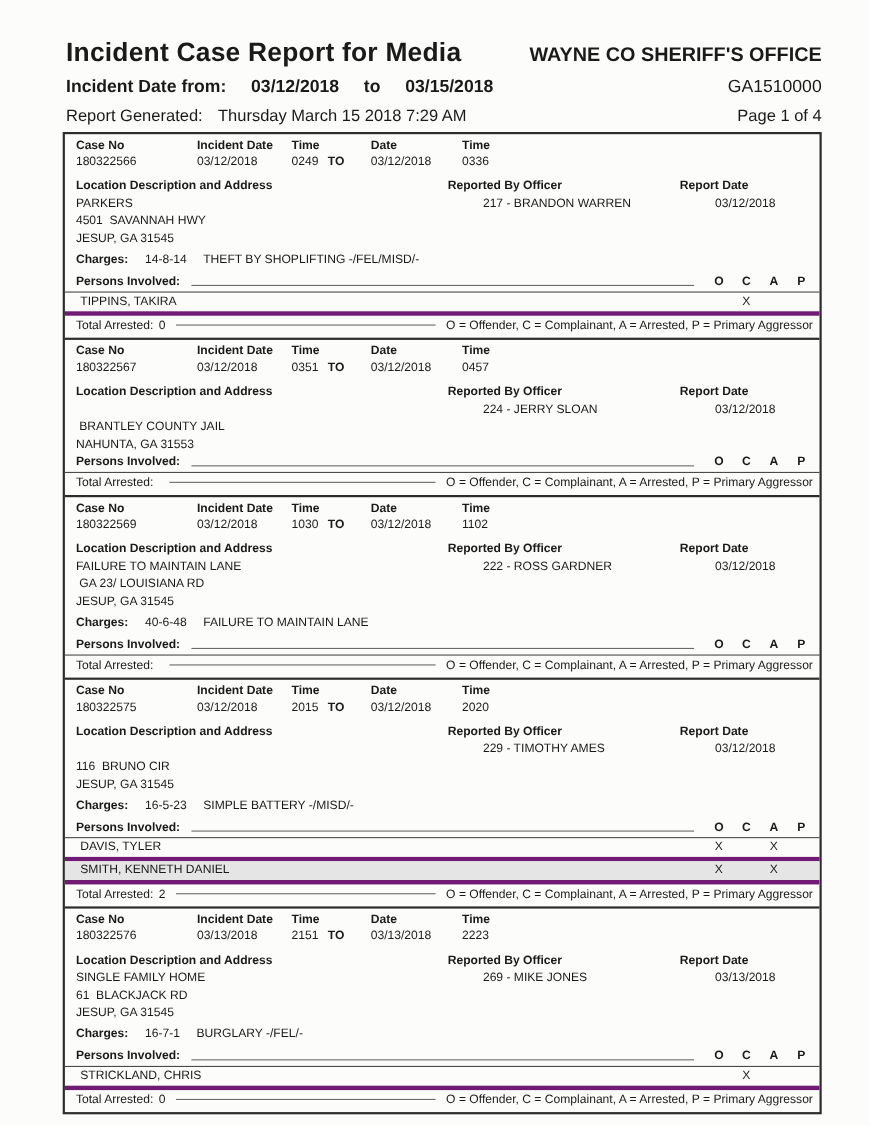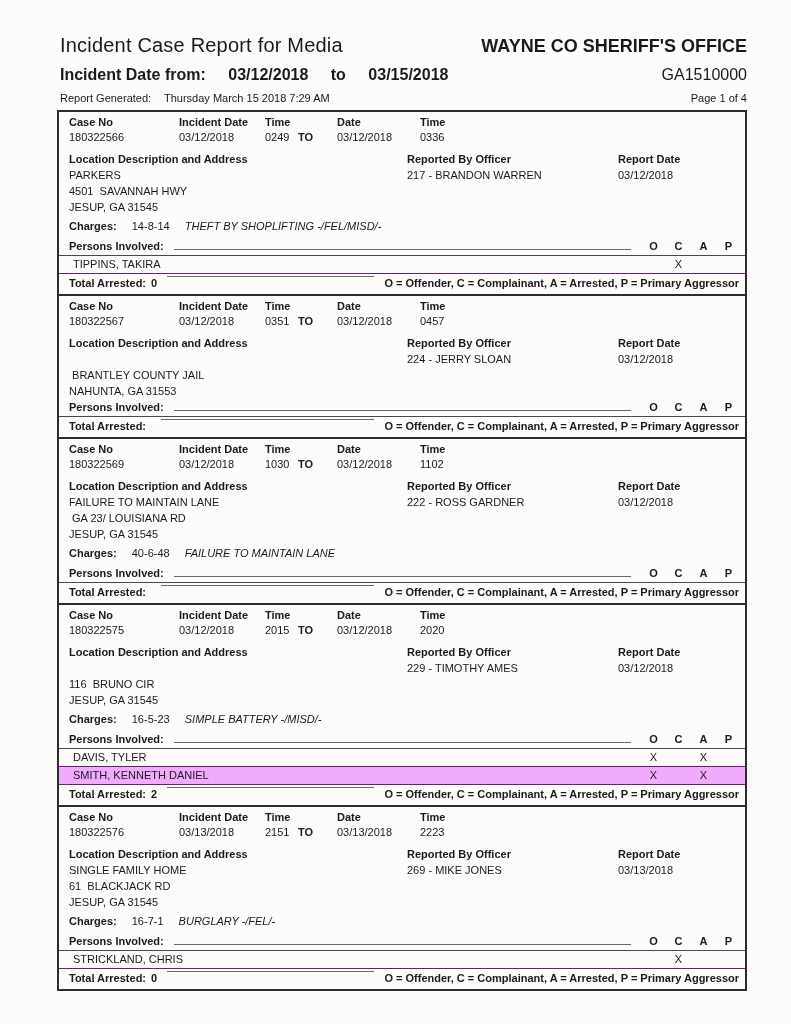--- a/index.html
+++ b/index.html
@@ -10,26 +10,26 @@
     color: #1a1a1a;
     position: relative;
     overflow: hidden;
     background: #fcfcfa;
   }
   .page { padding: 34px 44px 0 57px; }
   .b { font-weight: bold; }
 
   
   .hdr-row1 { display: flex; justify-content: space-between; align-items: baseline; }
-  .title { font-size: 20px; font-weight: normal; letter-spacing: 0.2px; padding-left: 3px; }
+  .title { font-size: 24px; font-weight: bold; letter-spacing: 0.2px; padding-left: 3px; }
   .office { font-size: 18px; font-weight: bold; }
   .hdr-row2 { display: flex; justify-content: space-between; align-items: baseline; margin-top: 9px; font-size: 16px; padding-left: 3px; }
   .hdr-row2 .seg { margin-right: 18px; }
   .agency { font-weight: normal; }
-  .hdr-row3 { display: flex; justify-content: space-between; align-items: baseline; margin-top: 8px; font-size: 11px; padding-left: 3px; margin-bottom: 6px; }
+  .hdr-row3 { display: flex; justify-content: space-between; align-items: baseline; margin-top: 8px; font-size: 15px; padding-left: 3px; margin-bottom: 6px; }
   .hdr-row3 .lbl { margin-right: 10px; }
 
   
   .box { border: 2px solid #2c2c2c; width: 690px; }
   .case { padding: 3px 0 0 0; font-size: 11px; }
   .case + .case { border-top: 2px solid #2c2c2c; }
 
   .crow { display: flex; line-height: 15px; padding-left: 10px; }
   .c1 { width: 110px; }
   .c2 { width: 86px; }
@@ -37,37 +37,37 @@
   .c4 { width: 40px; text-align: left; padding-left: 1px; }
   .c5 { width: 83px; }
   .c6 { flex: 1; }
 
   .loc-grid { display: flex; margin-top: 7px; padding-left: 10px; }
   .loc-col { width: 338px; }
   .off-col { flex: 1; }
   .rd-col  { width: 127px; }
   .loc-grid .hd { line-height: 15px; }
   .loc-line { line-height: 16px; min-height: 16px; white-space: pre-wrap; }
-  .off-val, .rd-val { line-height: 16px; }
+  .off-val, .rd-val { line-height: 16px; margin-left: 32px; }
 
   .charges-row { padding: 3px 0 4px 10px; line-height: 16px; }
   .charge-code { margin-left: 12px; white-space: pre; }
   .charge-code:empty { margin-left: 0; }
-  .charge-desc { margin-left: 12px; white-space: pre-wrap; font-style: italic; }
+  .charge-desc { margin-left: 12px; white-space: pre-wrap; }
 
   .pi-row { display: flex; align-items: flex-end; padding: 1px 4px 2px 10px; border-bottom: 1px solid #4a4a4a; line-height: 14px; }
   .rule { flex: 1; border-bottom: 1px solid #6a6a6a; margin: 0 10px 3px 10px; height: 1px; }
   .ocap { display: flex; }
   .ocap .col { width: 25px; text-align: center; }
 
-  .person-row { display: flex; align-items: center; padding: 1px 4px 1px 14px; border-bottom: 1px solid #701a75; line-height: 15px; min-height: 17px; }
+  .person-row { display: flex; align-items: center; padding: 1px 4px 1px 14px; border-bottom: 4px solid #701a75; line-height: 15px; min-height: 17px; }
   .person-row .pname { flex: 1; }
-  .person-row.highlighted { background: #f0abfc; }
-
-  .ta-row { display: flex; align-items: flex-start; padding: 2px 4px 3px 10px; line-height: 15px; font-weight: bold; }
+  .person-row.highlighted { background: #e5e5e5; }
+
+  .ta-row { display: flex; align-items: center; padding: 2px 4px 3px 10px; line-height: 15px; font-weight: normal; }
   .ta-val { margin-left: 5px; }
   .legend { margin-left: auto; padding-right: 2px; }
 </style>
 </head>
 <body>
 
 <div class="page">
 
   <div class="hdr-row1">
     <div class="title">Incident Case Report for Media</div>

